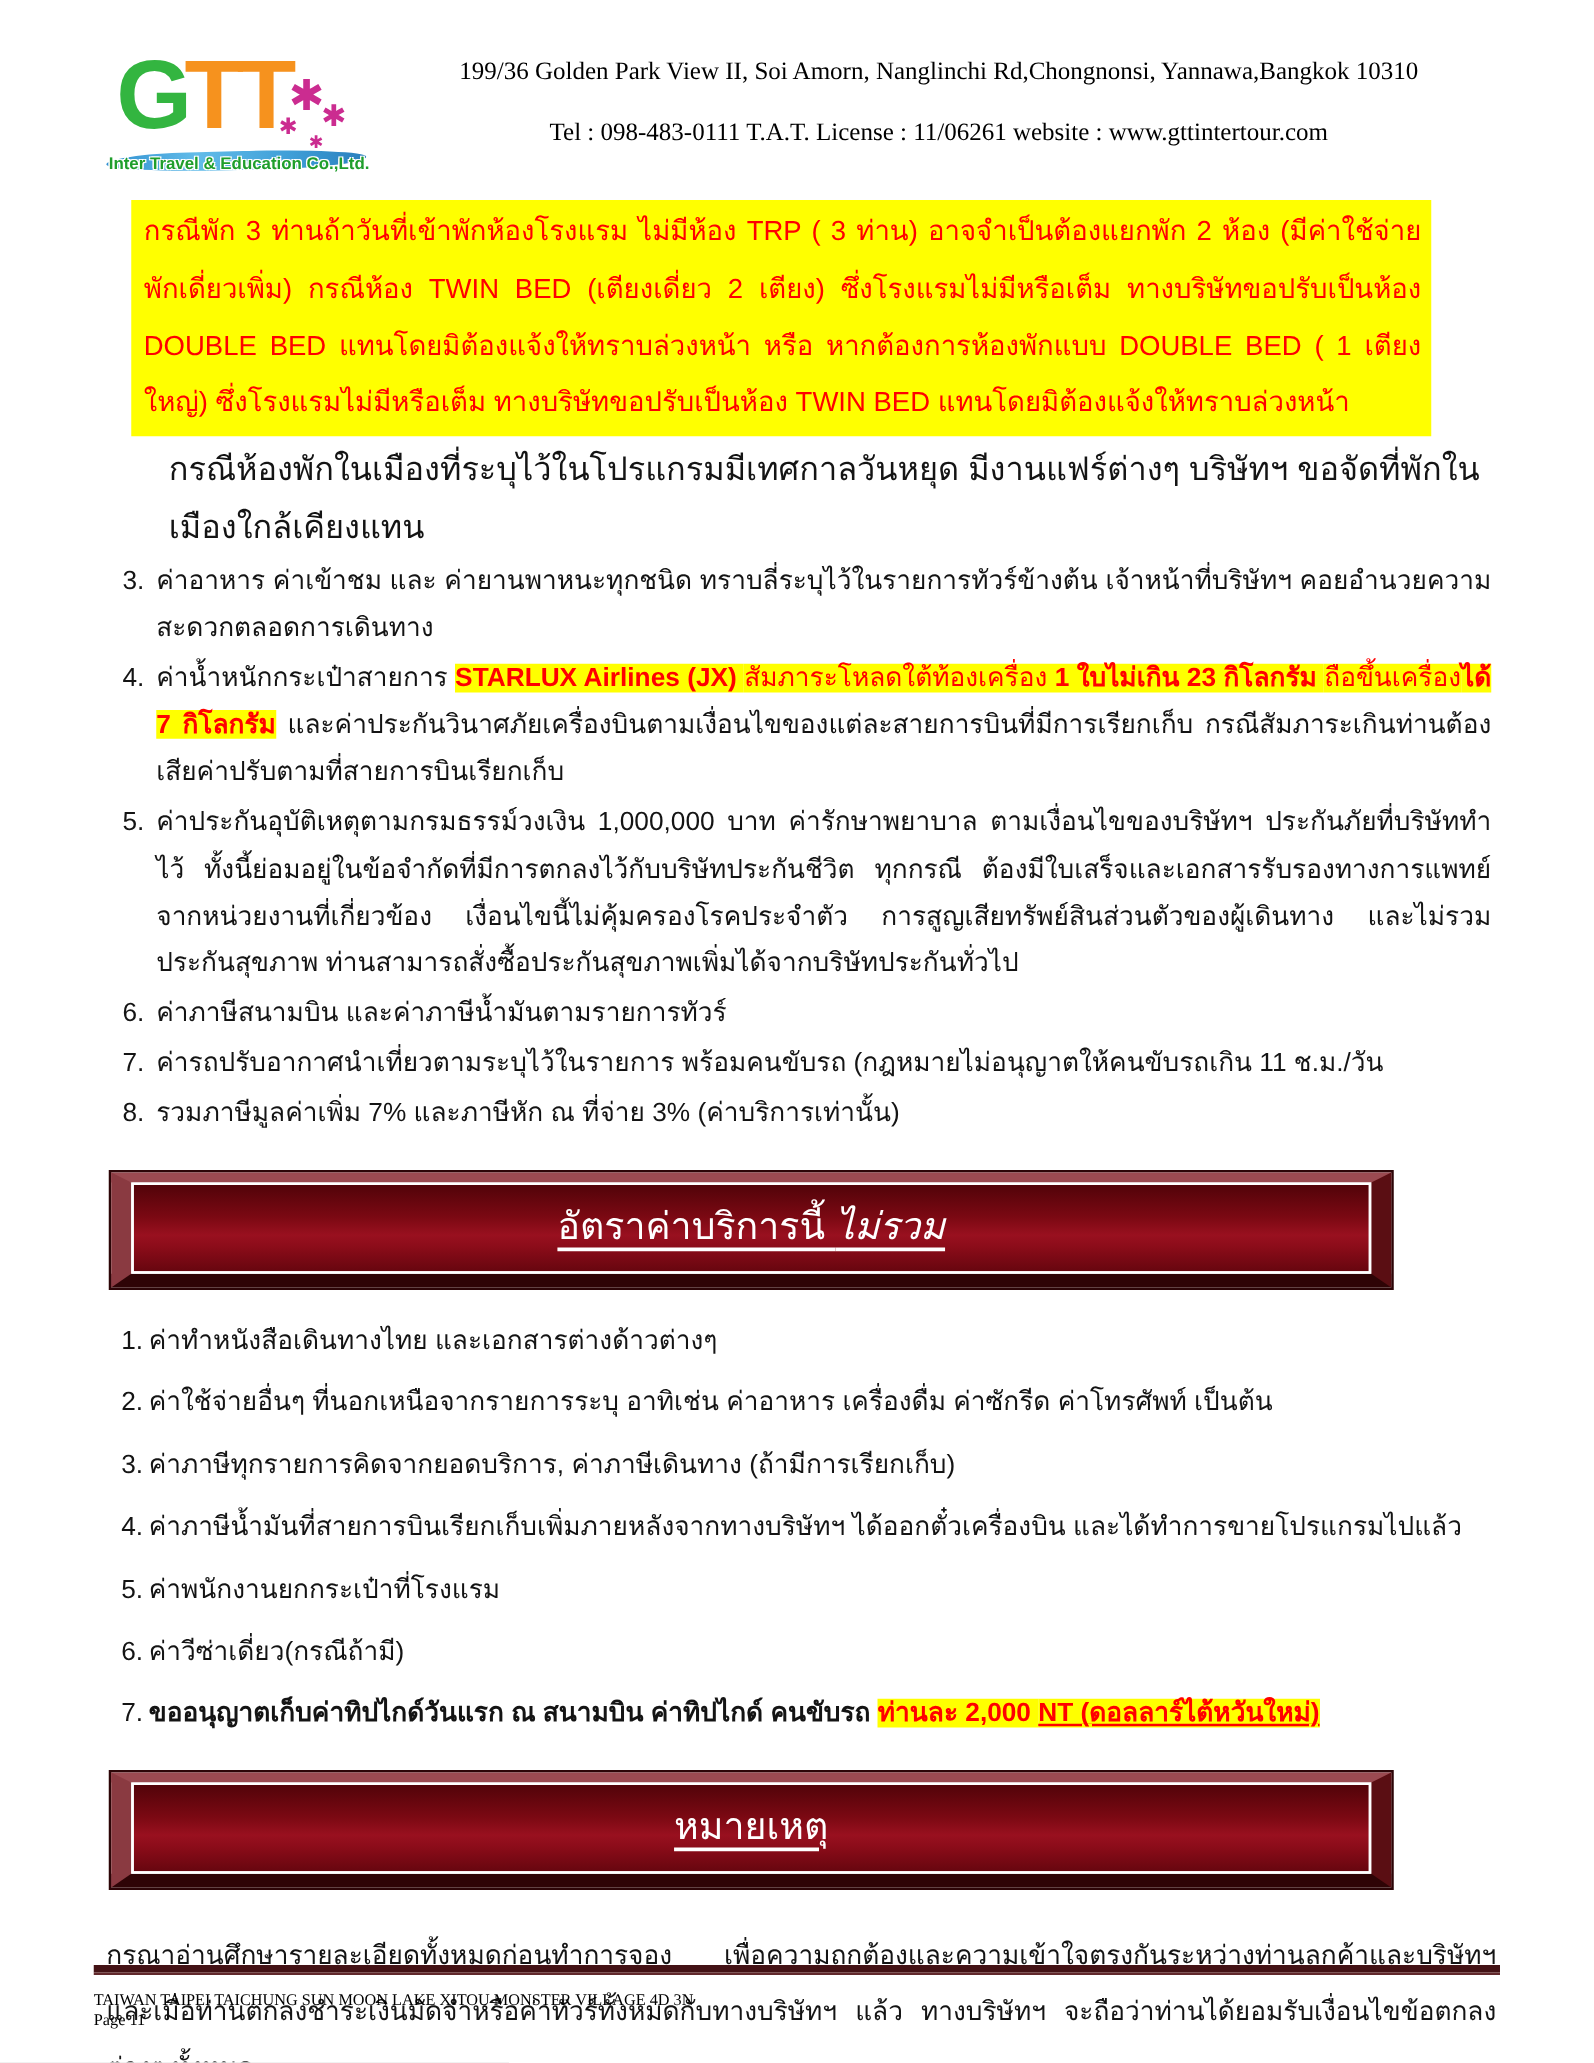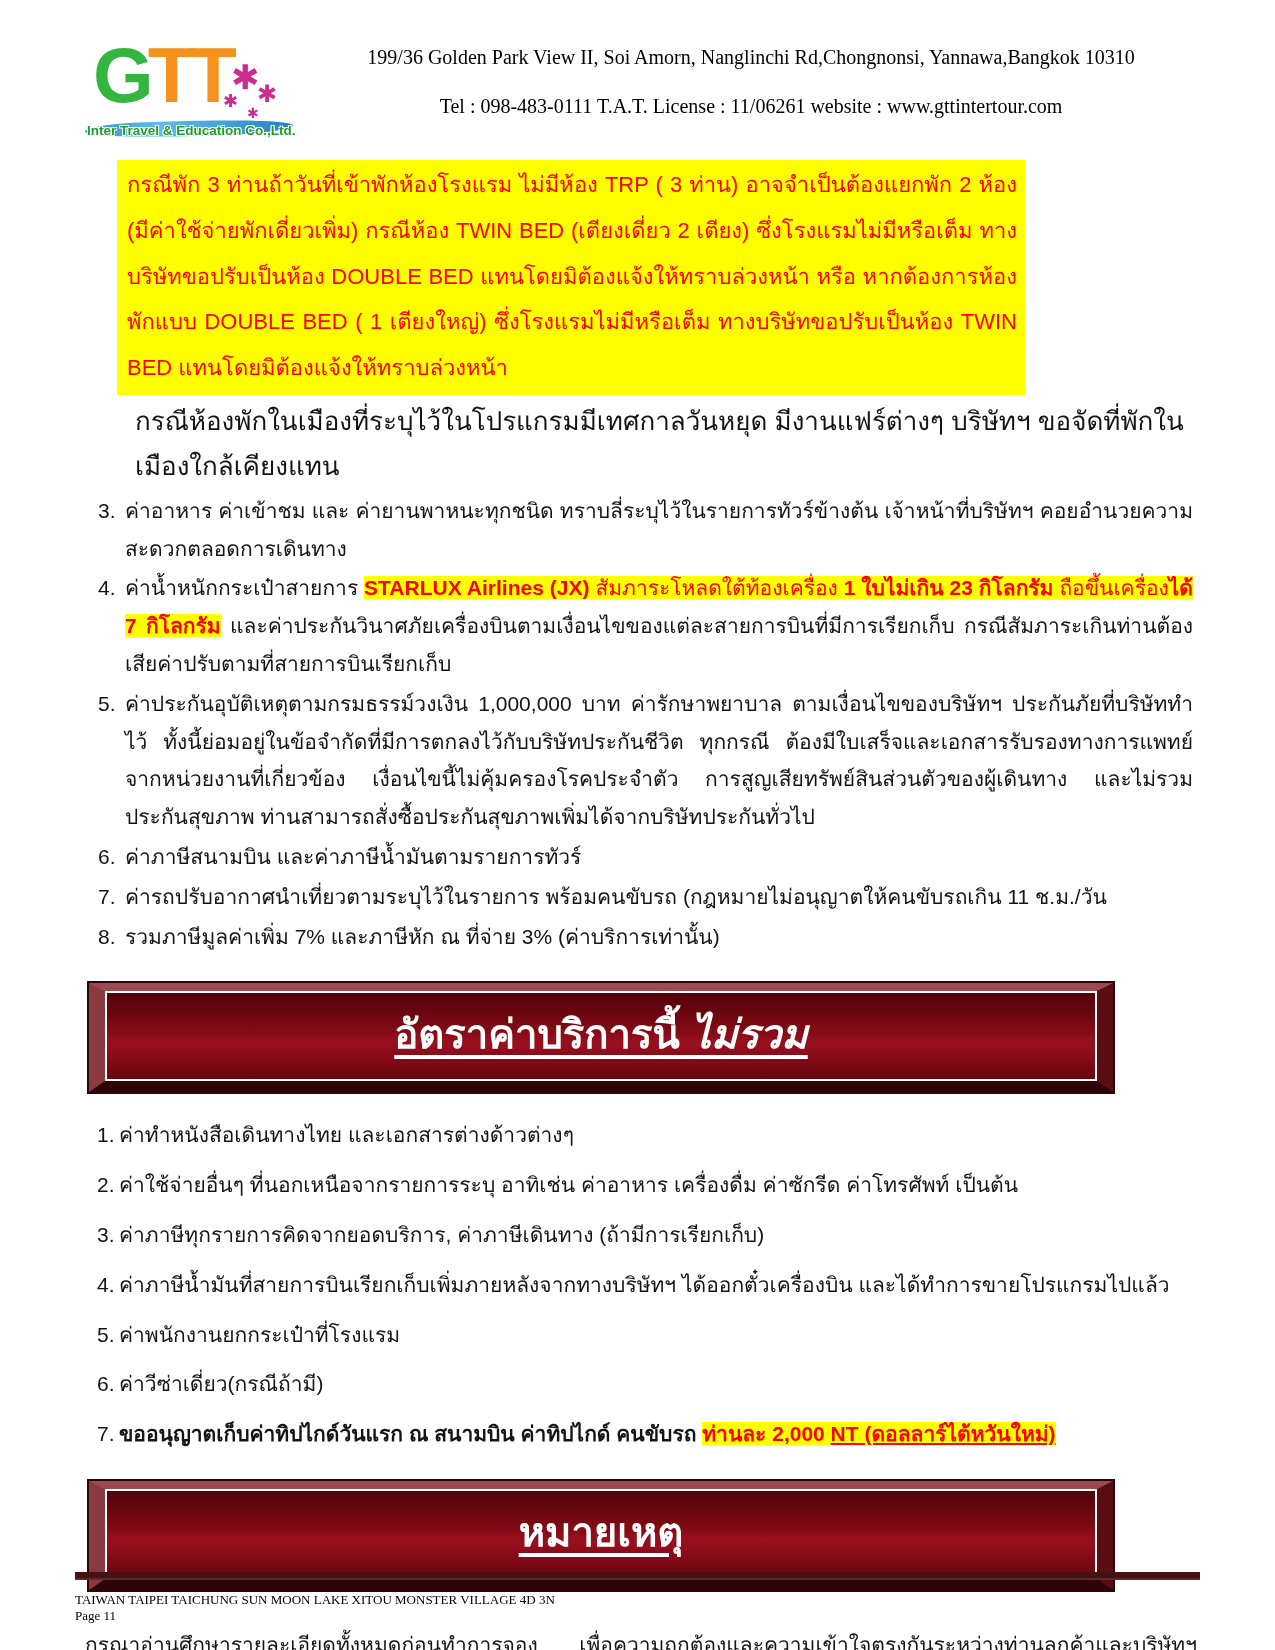--- a/index.html
+++ b/index.html
@@ -26,21 +26,21 @@
     background:linear-gradient(90deg,#2f8fd0 0%,#63bce9 35%,#3f9fd8 70%,#2a7fbd 100%);
     border-radius:60% 90% 70% 90% / 100% 90% 100% 90%;
     transform:rotate(-1.5deg); }
   .tagline { position:absolute; left:2px; bottom:12px; font-size:13.5px; font-weight:bold; color:#1f9e2c; white-space:nowrap;
     text-shadow:-1px -1px 0 #fff, 1px -1px 0 #fff, -1px 1px 0 #fff, 1px 1px 0 #fff; }
   .addr { flex:1; text-align:center; font-family:"Liberation Serif", serif; font-size:20px; color:#000; padding-top:8px; }
   .addr .contact { margin-top:26px; }
 
   
   .hl-block {
-    margin:6px 0 4px 32px; width:908px; background:#ffff00; color:#ff0000;
+    margin:6px 0 4px 20px; width:1040px; background:#ffff00; color:#ff0000;
     font-size:22px; line-height:2.08; text-align:justify; padding:2px 8px 4px 10px;
     overflow-wrap:break-word;
   }
   .cont-line { margin:2px 0 2px 50px; font-size:26px; line-height:1.75; }
 
   
   .olist { margin-top:2px; }
   .row { display:flex; font-size:21px; line-height:1.8; margin-bottom:2px; }
   .row .num { flex:none; width:40px; padding-left:13px; }
   .row .txt { flex:1; text-align:justify; overflow-wrap:break-word; padding-right:4px; }
@@ -49,21 +49,21 @@
   .u { text-decoration:underline; }
   .spread .row { margin-bottom:12px; }
   .spread .row .num { width:34px; padding-left:12px; }
 
   
   .banner { margin:26px 82px 22px 2px; border:2px solid #2c0507; }
   .banner-bevel { border-style:solid; border-width:8px 16px 11px 16px;
     border-color:#9b4a51 #5a0e13 #2e0406 #8a3a41; }
   .banner-inner { border:2px solid #ffffff; text-align:center; padding:9px 0 13px;
     background:linear-gradient(180deg,#520309 0%,#7c0913 38%,#99101f 58%,#8b0c19 72%,#67060f 100%); }
-  .banner-title { color:#ffffff; font-size:40px; font-weight:bold; text-decoration:underline; text-underline-offset:7px; }
+  .banner-title { color:#ffffff; font-size:30px; font-weight:normal; text-decoration:underline; text-underline-offset:7px; }
   .banner-title .it { font-style:italic; }
 
   
   .remarks-par { font-size:21px; line-height:2.15; text-align:justify; margin:30px 0 8px 0; overflow-wrap:break-word; }
   .b { font-weight:bold; }
 
   
   .footer { position:absolute; left:75px; right:75px; bottom:26px; }
   .rule { border-top:6px solid #431215; border-bottom:2px solid #61282b; height:5px; }
   .footer-row { display:flex; justify-content:space-between; font-family:"Liberation Serif", serif; font-size:13px; margin-top:12px; color:#000;flex-direction:column; }

